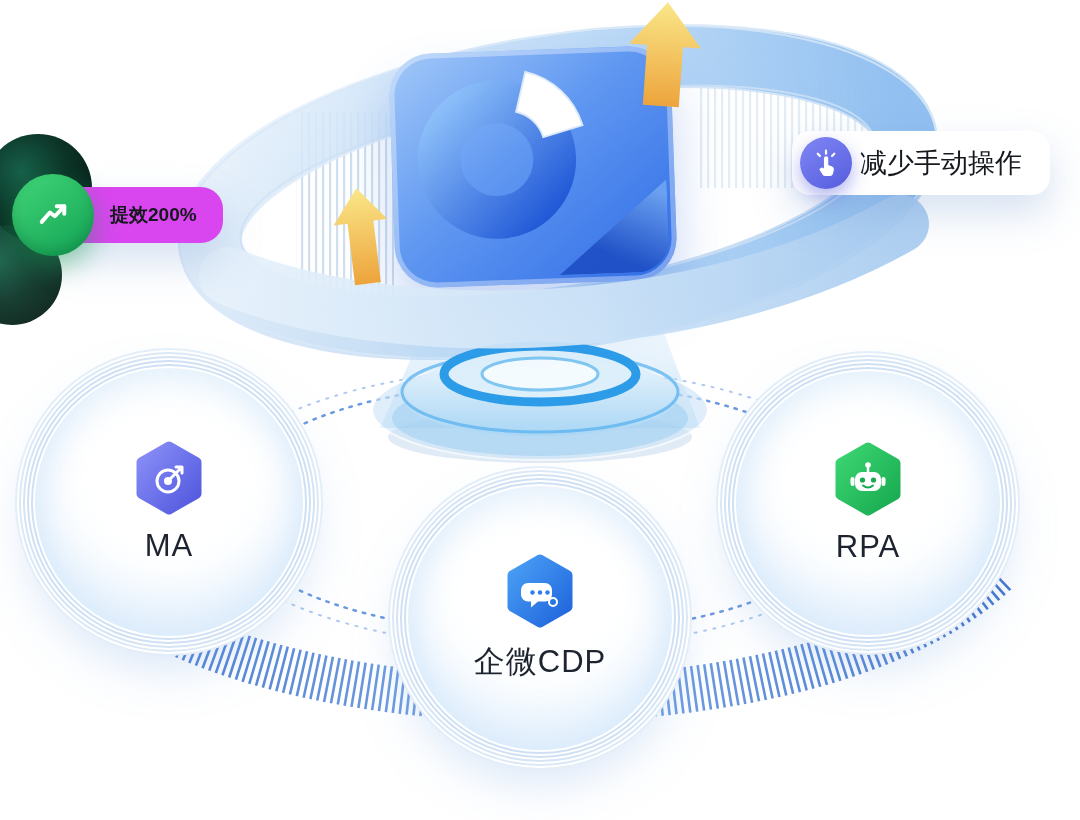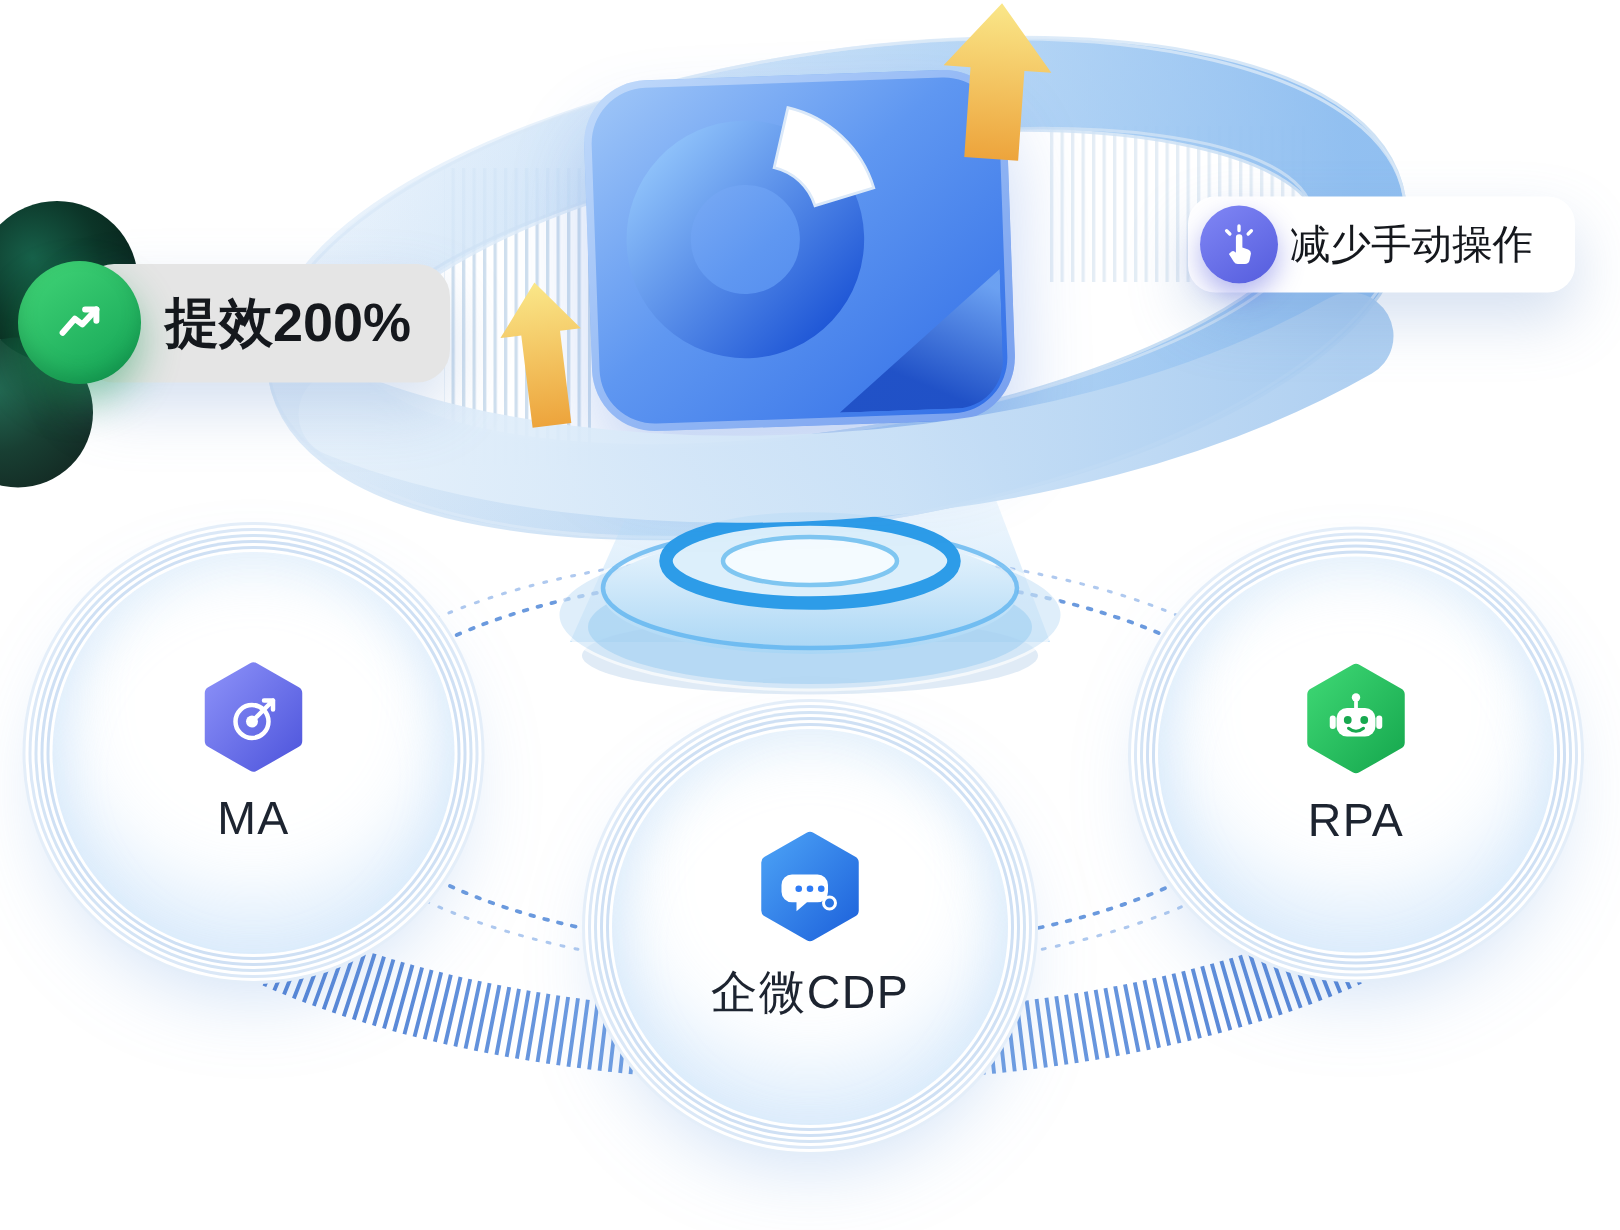--- a/index.html
+++ b/index.html
@@ -29,23 +29,23 @@
   .badge-icon{
     width:82px;height:82px;border-radius:50%;display:flex;align-items:center;justify-content:center;
     position:relative;z-index:2;flex:0 0 auto;
   }
   .badge-icon.green{
     background:linear-gradient(145deg,#43d678,#12a254);
     box-shadow:0 12px 26px rgba(20,150,80,.45), inset 0 -6px 12px rgba(0,80,40,.25);
   }
   .badge-icon.green svg{width:40px;height:40px;}
   .badge-pill{
-    background:#e5e5e5;border-radius:22px;margin-left:-40px;padding:15px 26px 15px 56px;
+    background:#d946ef;border-radius:22px;margin-left:-40px;padding:15px 26px 15px 56px;
     box-shadow:0 18px 40px rgba(108,146,205,.28);
-    font-size:36px;font-weight:600;color:#15181d;white-space:nowrap;text-align:center;
+    font-size:19px;font-weight:600;color:#15181d;white-space:nowrap;text-align:center;
   }
   .badge-right{
     position:absolute;left:792px;top:131px;display:flex;align-items:center;gap:8px;z-index:6;
     background:#fff;border-radius:18px;padding:6px 28px 6px 8px;
     box-shadow:0 18px 40px rgba(108,146,205,.28);
   }
   .badge-icon.purple{
     width:52px;height:52px;
     background:linear-gradient(145deg,#8187f5,#545cdd);
     box-shadow:0 8px 18px rgba(84,92,221,.45);
@@ -67,21 +67,21 @@
       0 0 0 14px #fff,
       0 0 0 16px #dbe8f7,
       0 0 0 18px #fff,
       0 0 0 20px #e4eef9,
       0 24px 55px rgba(110,160,225,.35),
       inset 0 -34px 50px rgba(152,200,245,.32),
       inset 0 14px 34px rgba(225,239,251,.8);
   }
   .orb-ma {left:35px; top:368px; width:268px;height:268px;}
   .orb-cdp{left:408px;top:486px;width:264px;height:264px;}
-  .orb-rpa{left:772px;top:371px;width:264px;height:264px;}
+  .orb-rpa{left:736px;top:371px;width:264px;height:264px;}
   .hex{width:76px;height:76px;}
   .orb-label{margin-top:12px;font-size:31px;font-weight:500;color:#1d2430;letter-spacing:1px;}
 </style>
 </head>
 <body>
 
 <div class="stage">
 
   <svg class="layer" width="1080" height="820" viewBox="0 0 1080 820">
     <defs>

